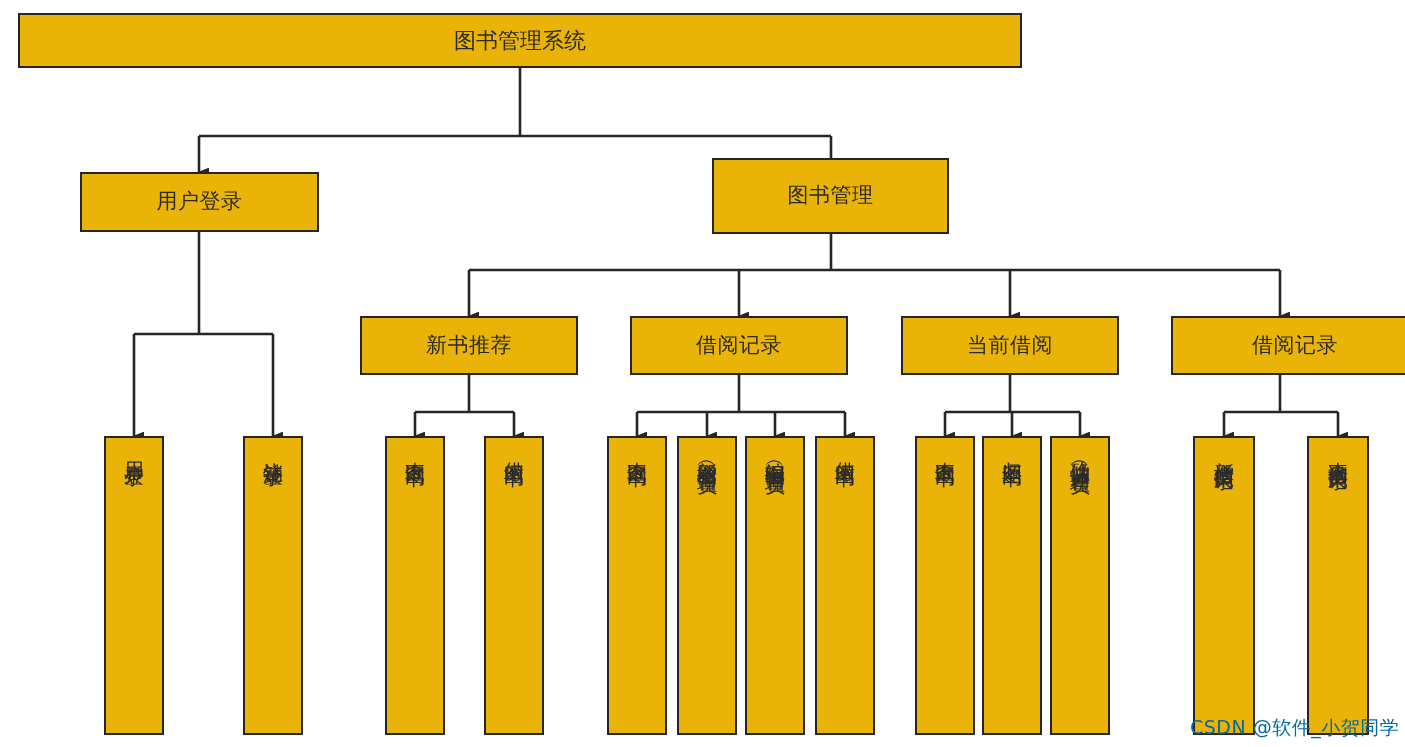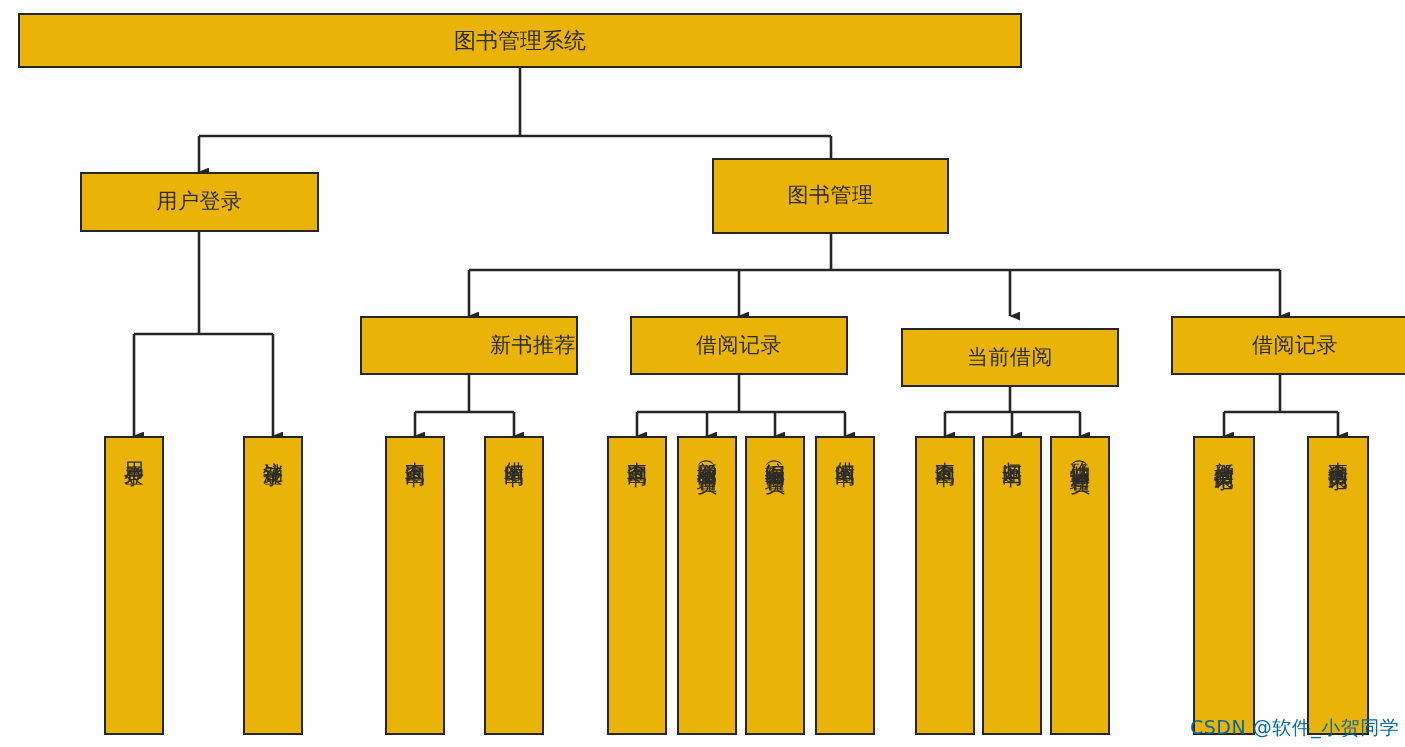--- a/index.html
+++ b/index.html
@@ -125,27 +125,27 @@
     <span>图书管理系统</span>
   </div>
 
   <div class="node h" style="left:80px; top:172px; width:239px; height:60px;">
     <span>用户登录</span>
   </div>
   <div class="node h" style="left:712px; top:158px; width:237px; height:76px;">
     <span>图书管理</span>
   </div>
 
-  <div class="node h" style="left:360px; top:316px; width:218px; height:59px;justify-content:flex-end;">
+  <div class="node h" style="left:360px; top:316px; width:218px; height:59px;">
     <span>新书推荐</span>
   </div>
   <div class="node h" style="left:630px; top:316px; width:218px; height:59px;">
     <span>借阅记录</span>
   </div>
-  <div class="node h" style="left:901px; top:328px; width:218px; height:59px;">
+  <div class="node h" style="left:901px; top:316px; width:218px; height:59px;">
     <span>当前借阅</span>
   </div>
   <div class="node h" style="left:1171px; top:316px; width:248px; height:59px;">
     <span>借阅记录</span>
   </div>
 
   <div class="node leaf" style="left:104px; top:436px; width:60px; height:299px;">
     <span class="vtext">用户登录</span>
   </div>
   <div class="node leaf" style="left:243px; top:436px; width:60px; height:299px;">

